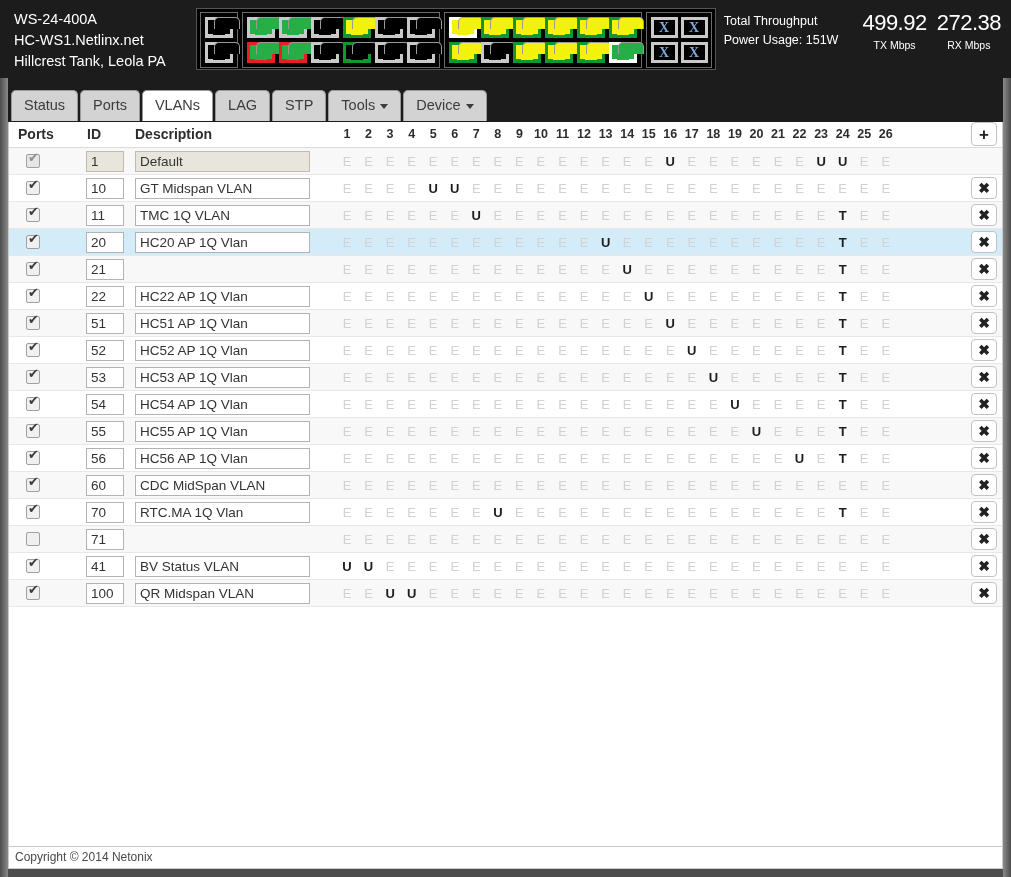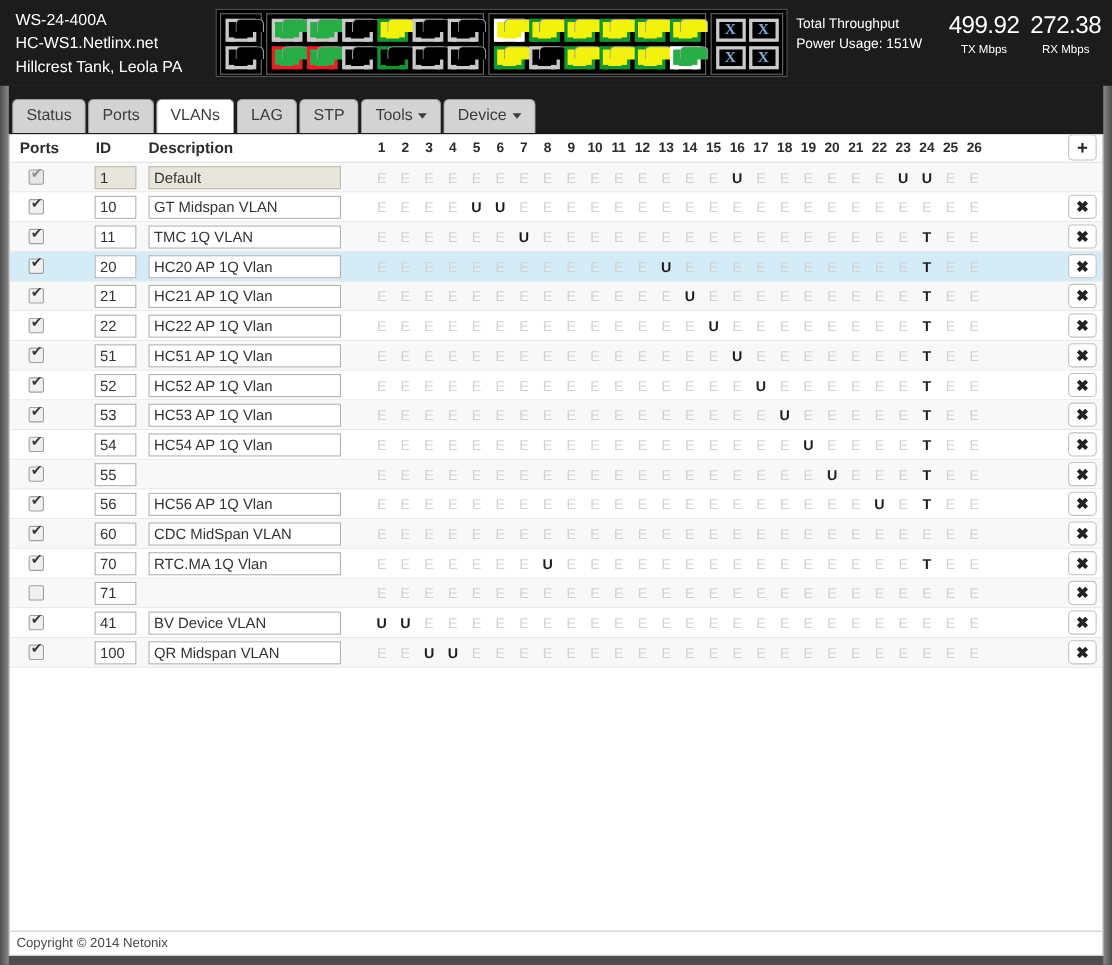--- a/index.html
+++ b/index.html
@@ -746,21 +746,20 @@
           <div class="pcell e" style="left: 780.55px;">E</div>
           <div class="pcell e" style="left: 802.1px;">E</div>
           <div class="pcell t" style="left: 823.65px;">T</div>
           <div class="pcell e" style="left: 845.2px;">E</div>
           <div class="pcell e" style="left: 866.75px;">E</div>
           <div class="delbtn">✖</div>
         </div>
         <div class="row alt">
           <div class="cb checked"></div>
           <div class="idbox">21</div>
-          <div class="descbox">HC21 AP 1Q Vlan</div>
           <div class="pcell e" style="left: 328px;">E</div>
           <div class="pcell e" style="left: 349.55px;">E</div>
           <div class="pcell e" style="left: 371.1px;">E</div>
           <div class="pcell e" style="left: 392.65px;">E</div>
           <div class="pcell e" style="left: 414.2px;">E</div>
           <div class="pcell e" style="left: 435.75px;">E</div>
           <div class="pcell e" style="left: 457.3px;">E</div>
           <div class="pcell e" style="left: 478.85px;">E</div>
           <div class="pcell e" style="left: 500.4px;">E</div>
           <div class="pcell e" style="left: 521.95px;">E</div>
@@ -938,20 +937,21 @@
           <div class="pcell e" style="left: 780.55px;">E</div>
           <div class="pcell e" style="left: 802.1px;">E</div>
           <div class="pcell t" style="left: 823.65px;">T</div>
           <div class="pcell e" style="left: 845.2px;">E</div>
           <div class="pcell e" style="left: 866.75px;">E</div>
           <div class="delbtn">✖</div>
         </div>
         <div class="row alt">
           <div class="cb checked"></div>
           <div class="idbox">55</div>
+          <div class="descbox">HC55 AP 1Q Vlan</div>
           <div class="pcell e" style="left: 328px;">E</div>
           <div class="pcell e" style="left: 349.55px;">E</div>
           <div class="pcell e" style="left: 371.1px;">E</div>
           <div class="pcell e" style="left: 392.65px;">E</div>
           <div class="pcell e" style="left: 414.2px;">E</div>
           <div class="pcell e" style="left: 435.75px;">E</div>
           <div class="pcell e" style="left: 457.3px;">E</div>
           <div class="pcell e" style="left: 478.85px;">E</div>
           <div class="pcell e" style="left: 500.4px;">E</div>
           <div class="pcell e" style="left: 521.95px;">E</div>
@@ -1096,21 +1096,21 @@
           <div class="pcell e" style="left: 780.55px;">E</div>
           <div class="pcell e" style="left: 802.1px;">E</div>
           <div class="pcell e" style="left: 823.65px;">E</div>
           <div class="pcell e" style="left: 845.2px;">E</div>
           <div class="pcell e" style="left: 866.75px;">E</div>
           <div class="delbtn">✖</div>
         </div>
         <div class="row">
           <div class="cb checked"></div>
           <div class="idbox">41</div>
-          <div class="descbox">BV Device VLAN</div>
+          <div class="descbox">BV Status VLAN</div>
           <div class="pcell u" style="left: 328px;">U</div>
           <div class="pcell u" style="left: 349.55px;">U</div>
           <div class="pcell e" style="left: 371.1px;">E</div>
           <div class="pcell e" style="left: 392.65px;">E</div>
           <div class="pcell e" style="left: 414.2px;">E</div>
           <div class="pcell e" style="left: 435.75px;">E</div>
           <div class="pcell e" style="left: 457.3px;">E</div>
           <div class="pcell e" style="left: 478.85px;">E</div>
           <div class="pcell e" style="left: 500.4px;">E</div>
           <div class="pcell e" style="left: 521.95px;">E</div>

